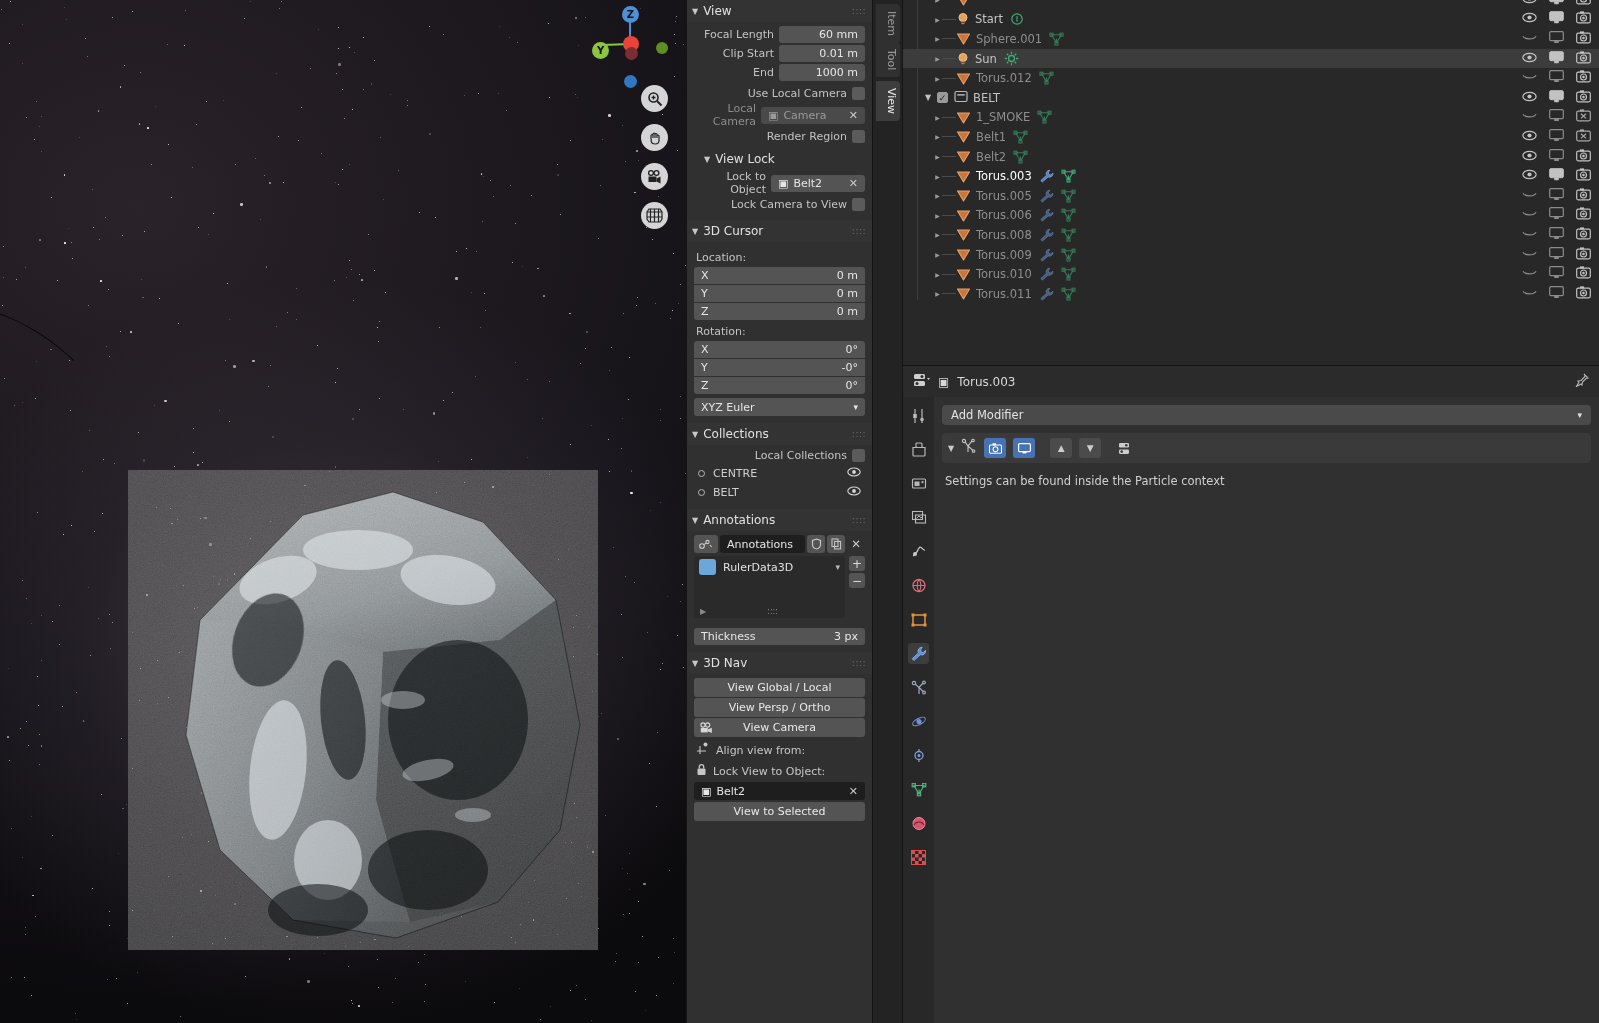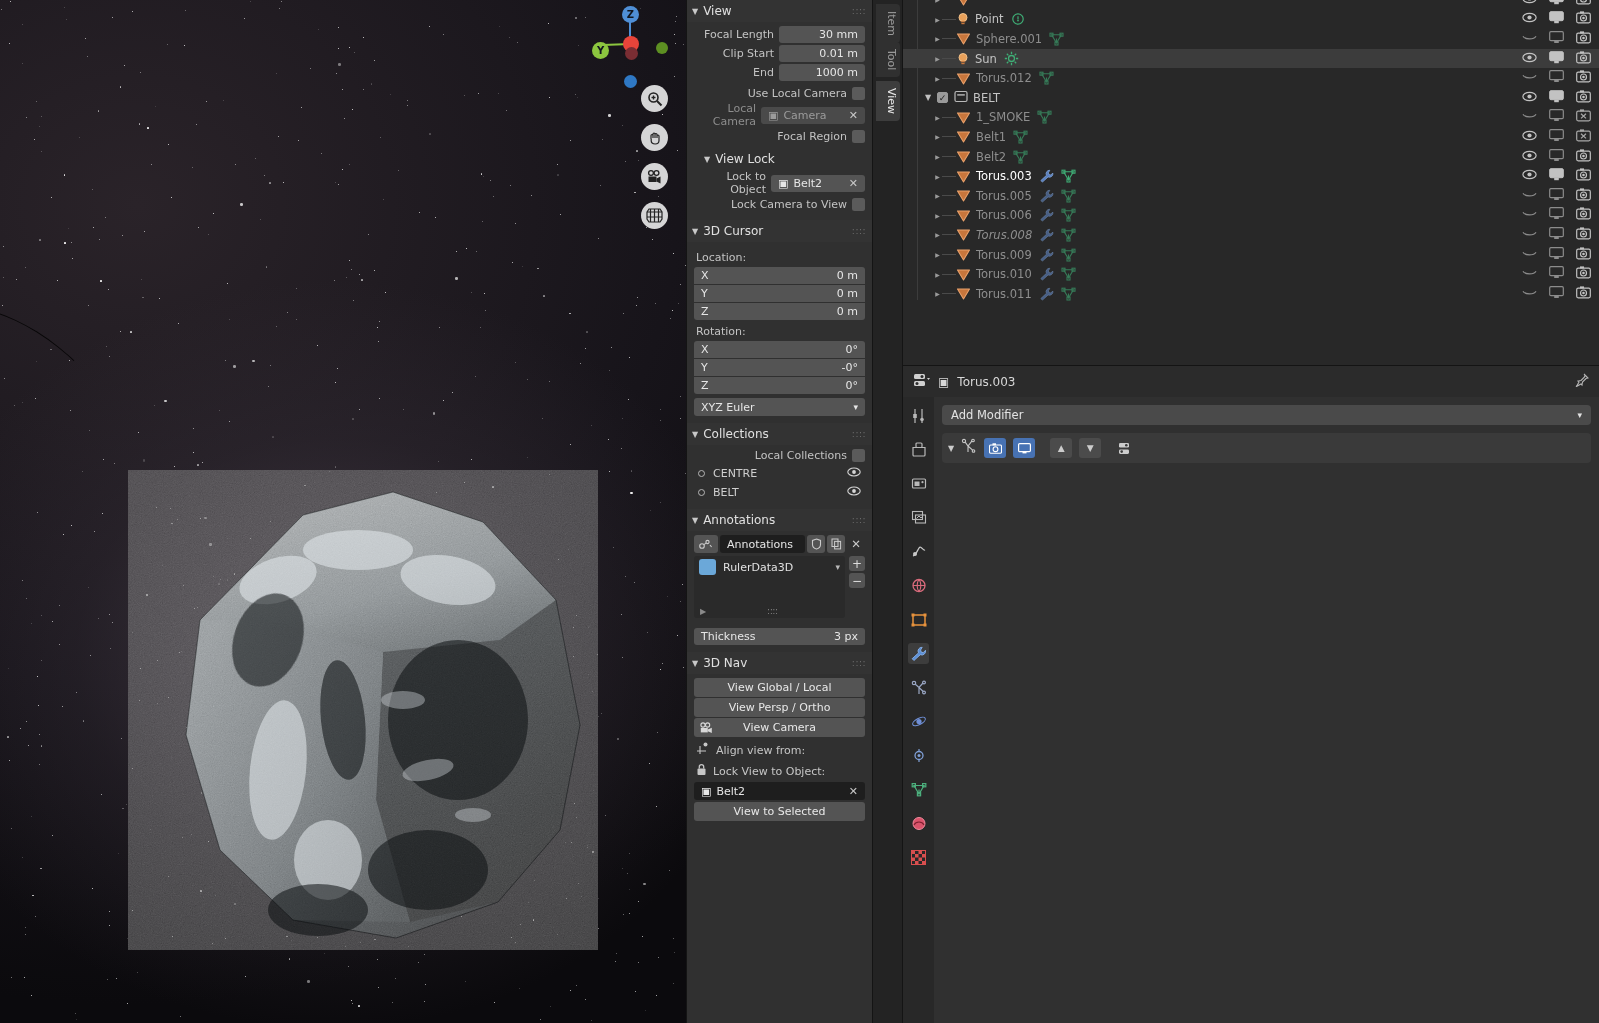--- a/index.html
+++ b/index.html
@@ -874,21 +874,21 @@
   <div class="npanel">
 
     <div class="pan-head">
       <span class="tri">▼</span>
       <span>View</span>
       <span class="grip">::::</span>
     </div>
     <div class="pan-body">
       <div class="row">
         <span class="rlabel" style="width:80px">Focal Length</span>
-        <div class="field num" style="flex:1">30 mm</div>
+        <div class="field num" style="flex:1">60 mm</div>
       </div>
       <div class="row">
         <span class="rlabel" style="width:80px">Clip Start</span>
         <div class="field num" style="flex:1">0.01 m</div>
       </div>
       <div class="row">
         <span class="rlabel" style="width:80px">End</span>
         <div class="field num" style="flex:1">1000 m</div>
       </div>
       <div class="row" style="margin-top:6px">
@@ -897,21 +897,21 @@
       </div>
       <div class="row">
         <span class="rlabel dim" style="width:62px">Local Camera</span>
         <div class="field" style="flex:1; color:#9b9b9b; background:#4a4a4a">
           <span style="margin-right:5px">▣</span>
           <span>Camera</span>
           <span class="xclose">✕</span>
         </div>
       </div>
       <div class="row">
-        <span class="rlabel" style="flex:1">Focal Region</span>
+        <span class="rlabel" style="flex:1">Render Region</span>
         <span class="cbox"></span>
       </div>
       <div class="pan-head" style="background:transparent; padding-left:10px; margin-top:5px">
         <span class="tri">▼</span>
         <span>View Lock</span>
       </div>
       <div class="row">
         <span class="rlabel" style="width:72px">Lock to Object</span>
         <div class="field" style="flex:1">
           <span style="margin-right:5px">▣</span>
@@ -1148,21 +1148,21 @@
         <span style="width:14px"></span>
         <span class="odisc">▶</span>
         <span class="oelbow"></span>
         <span style="display:flex;align-items:center">
           <svg width="14" height="14" viewBox="0 0 14 14">
             <circle cx="7" cy="5.5" r="4" fill="#e8a05a" stroke="#f0c08a" stroke-width="1"></circle>
             <rect x="4.8" y="9.2" width="4.4" height="1.2" fill="#c8783c"></rect>
             <rect x="5.4" y="11" width="3.2" height="1.2" fill="#c8783c"></rect>
           </svg>
         </span>
-        <span class="oname" style="color:#c4c4c4;">Point</span>
+        <span class="oname" style="color:#c4c4c4;">Start</span>
         <span style="margin-left:7px;display:flex;align-items:center;opacity:1">
           <svg width="14" height="14" viewBox="0 0 14 14">
             <circle cx="7" cy="7" r="5.2" fill="none" stroke="#3fae76" stroke-width="1.2"></circle>
             <path d="M7 4.2v3.2" stroke="#3fae76" stroke-width="1.2"></path>
             <circle cx="7" cy="8.6" r="0.9" fill="#3fae76"></circle>
           </svg>
         </span>
         <span class="ricons">
           <span><svg width="15" height="11" viewBox="0 0 15 11">
               <ellipse cx="7.5" cy="5.5" rx="6.6" ry="4.2" fill="none" stroke="#c2c2c2" stroke-width="1.2"></ellipse>
@@ -1556,21 +1556,21 @@
       </div>
       <div class="orow" style="position:absolute;left:0;right:0;top:225.20000000000002px;padding-left:16px">
         <span style="width:14px"></span>
         <span class="odisc">▶</span>
         <span class="oelbow"></span>
         <span style="display:flex;align-items:center">
           <svg width="15" height="13" viewBox="0 0 15 13">
             <path d="M1.5 2h12L7.5 12z" fill="#c8763c" stroke="#e8a06a" stroke-width="1.1" stroke-linejoin="round"></path>
           </svg>
         </span>
-        <span class="oname" style="color:#8e8e8e;font-style:italic;">Torus.008</span>
+        <span class="oname" style="color:#8e8e8e;">Torus.008</span>
         <span style="margin-left:7px;display:flex;align-items:center;opacity:0.62">
           <svg width="15" height="14" viewBox="0 0 15 14">
             <path d="M10.8 1.3a3.4 3.4 0 00-3.3 5l-5.6 5.2 1.5 1.6 5.7-5.2a3.4 3.4 0 004.7-3.9l-2 2-1.9-.4-.5-1.9z" fill="#5a7fbf" stroke="#7fa3d8" stroke-width=".8"></path>
           </svg>
         </span>
         <span style="margin-left:7px;display:flex;align-items:center;opacity:0.62">
           <svg width="15" height="14" viewBox="0 0 15 14">
             <g stroke="#3fae76" stroke-width="1.1" fill="none">
               <path d="M2.6 2.8L12.4 2.8L7.5 11z"></path>
               <path d="M7.5 11V6.5"></path>
@@ -1896,15 +1896,16 @@
             <svg width="15" height="13" viewBox="0 0 15 13">
                 <rect x="1" y="1" width="10" height="4.5" rx="1.3" fill="#ccc"></rect>
                 <rect x="1" y="7.4" width="10" height="4.5" rx="1.3" fill="#ccc"></rect>
                 <circle cx="8.3" cy="3.2" r="1.3" fill="#3a3a3a"></circle>
                 <circle cx="3.7" cy="9.6" r="1.3" fill="#3a3a3a"></circle>
               </svg>
           </div>
         </div>
       </div>
 
+      <div class="hint">Settings can be found inside the Particle context</div>
     </div>
   </div>
 </div>
 
 </body></html>

